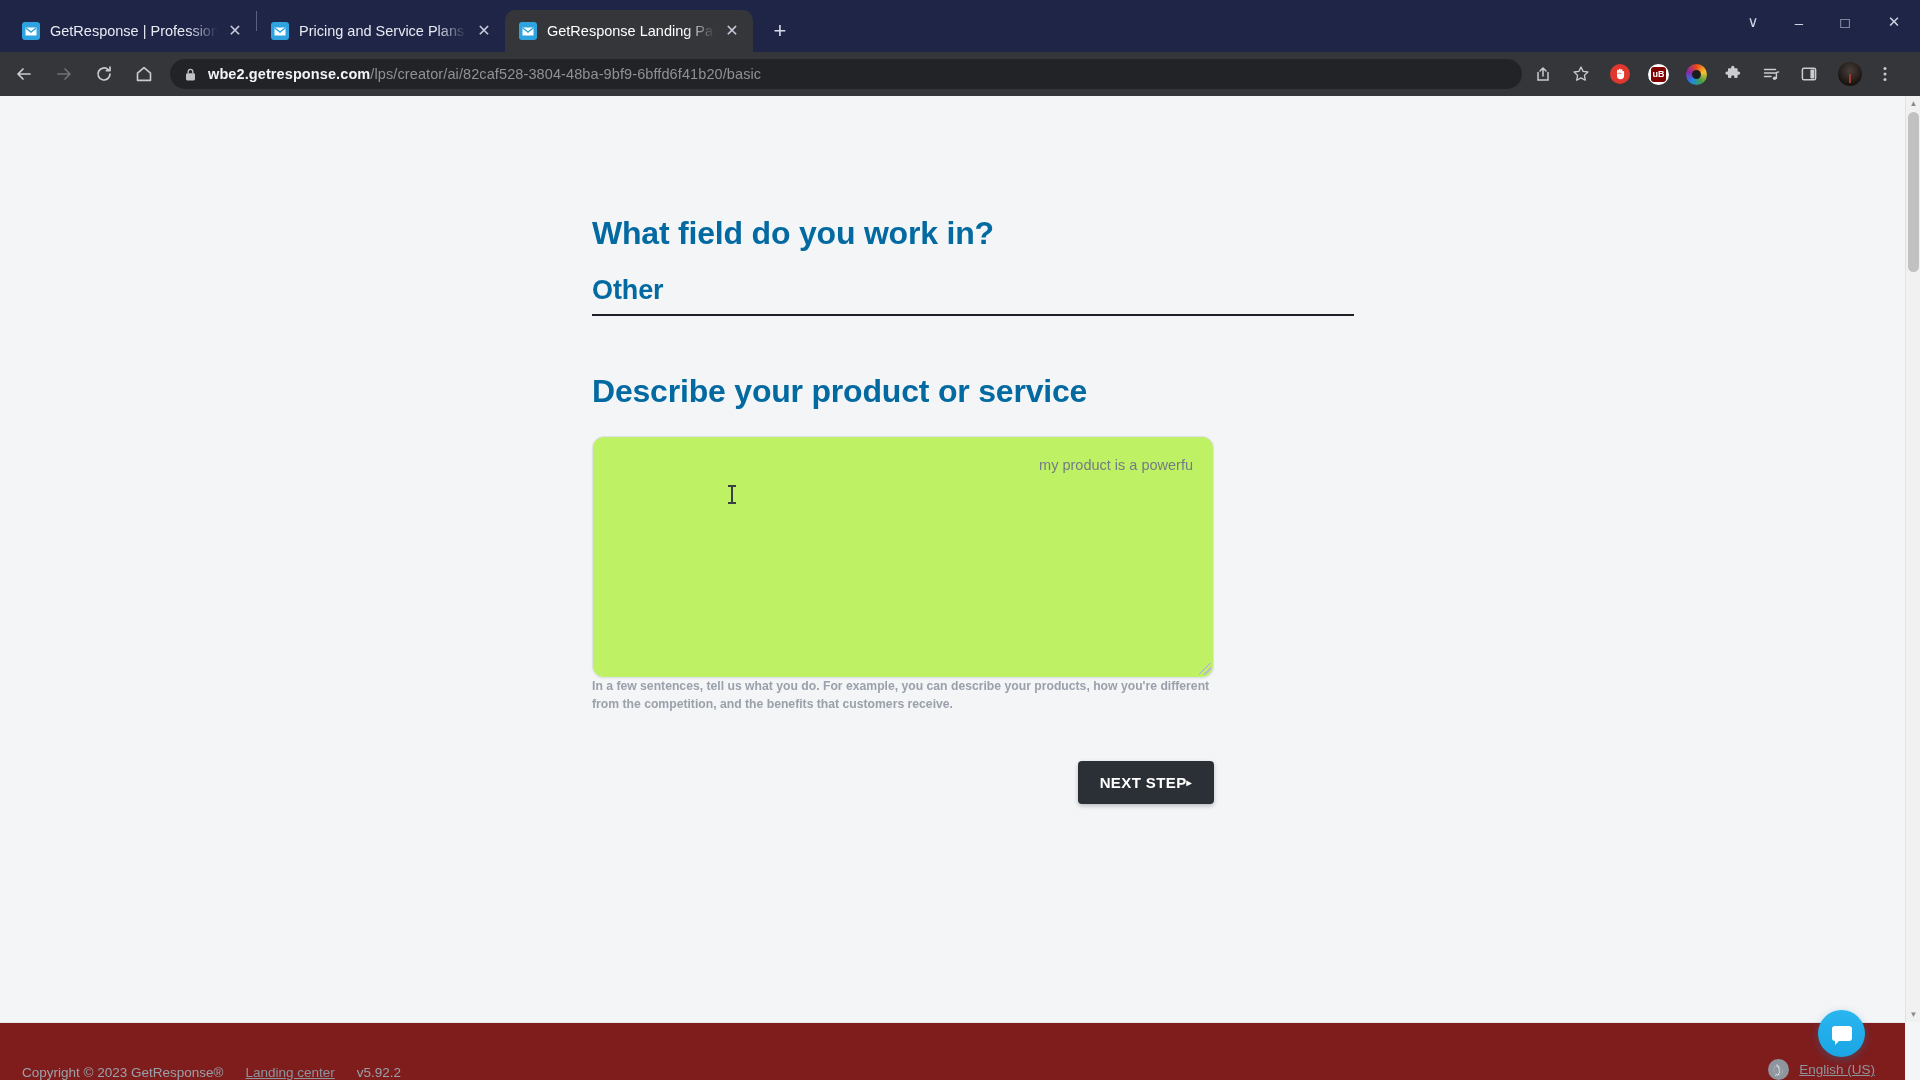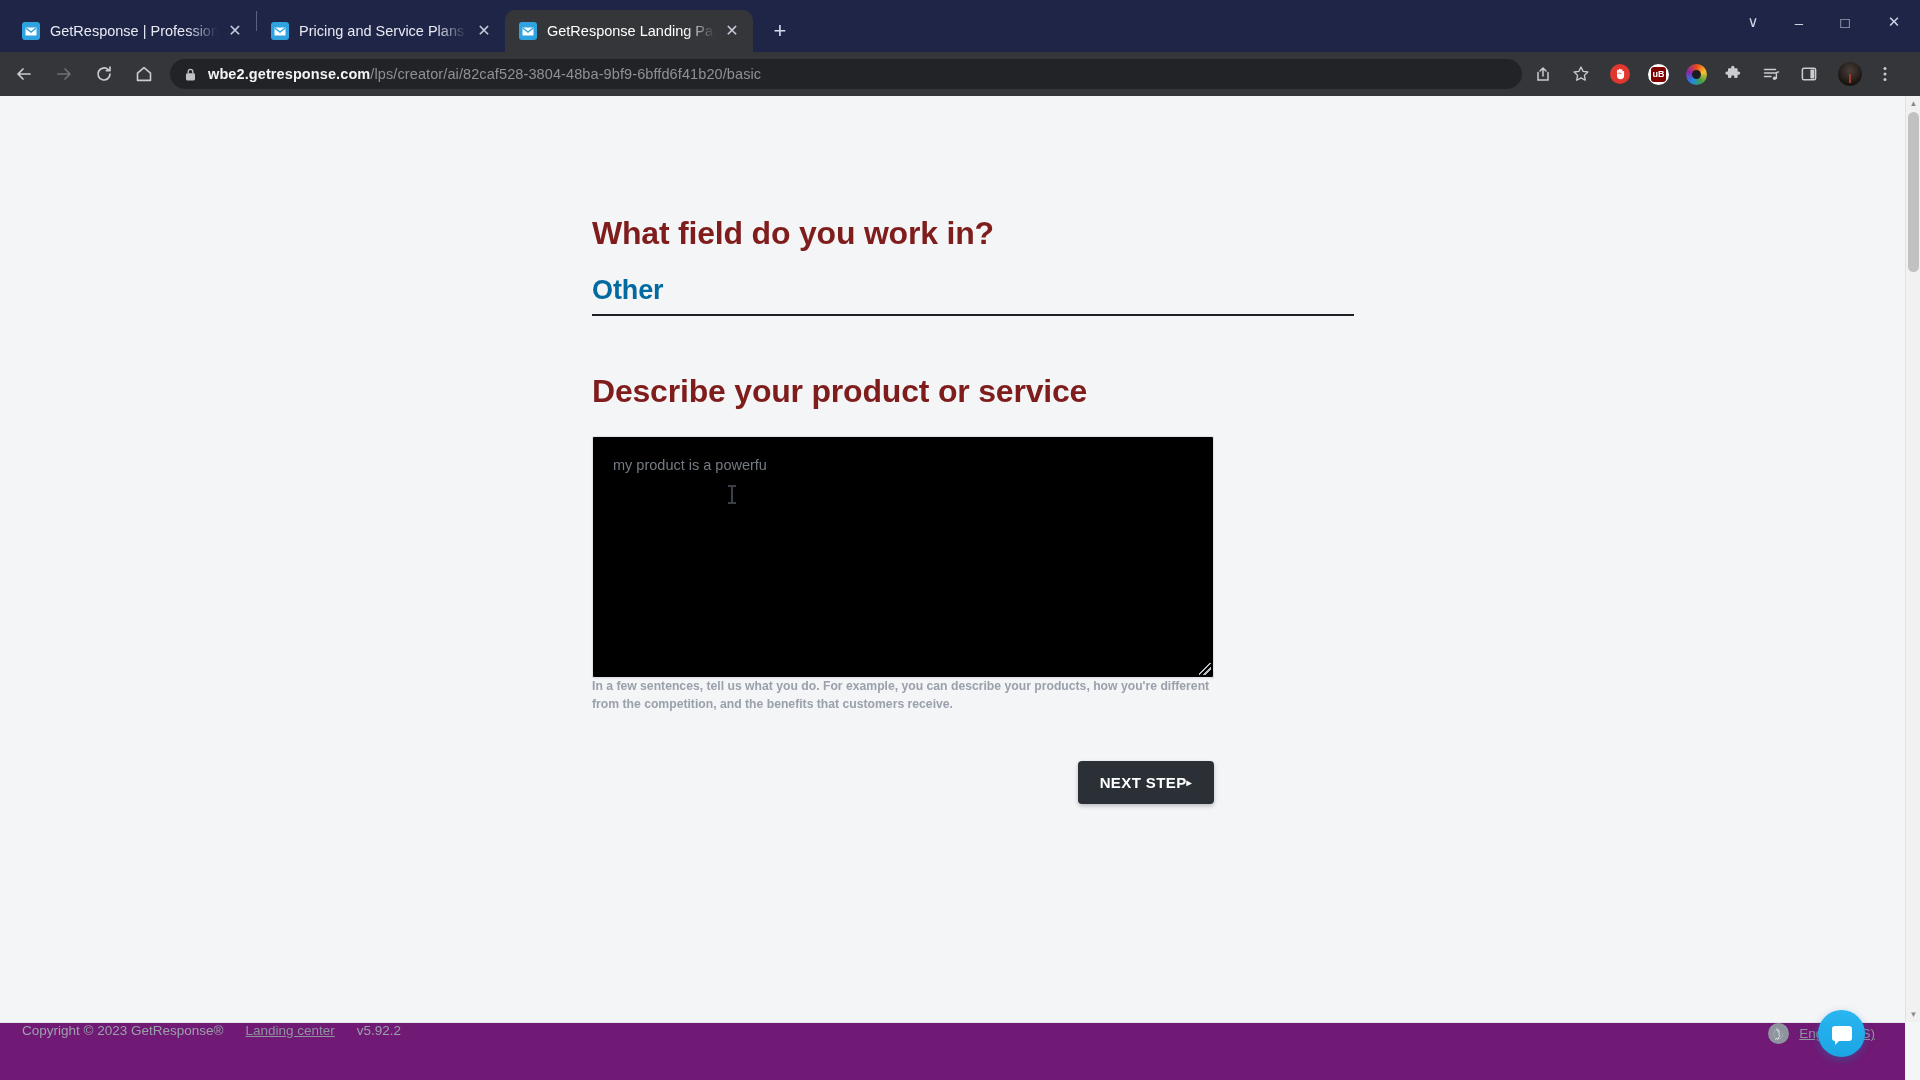--- a/index.html
+++ b/index.html
@@ -248,21 +248,21 @@
     width: 762px;
     margin: 0 auto;
     padding-top: 118px;
     padding-left: 0;
     transform: translateX(13px);
   }
 
   .q-heading {
     font-size: 32px;
     font-weight: bold;
-    color: #7f1d1d;
+    color: #0369a1;
     letter-spacing: -0.2px;
     line-height: 1.2;
   }
 
   .field-select {
     margin-top: 24px;
     border-bottom: 2px solid #1d2026;
     padding-bottom: 8px;
   }
   .field-value {
@@ -272,27 +272,28 @@
     line-height: 1.1;
     letter-spacing: -0.1px;
   }
 
   .q-heading-2 { margin-top: 56px; }
 
   .textarea-box {
     margin-top: 26px;
     width: 622px;
     height: 242px;
-    background: #000000;
+    background: #bef264;
     border: 1px solid #dfe2e6;
-    border-radius: 2px;
+    border-radius: 12px;
     box-shadow: 0 1px 2px rgba(20,24,34,0.05);
     position: relative;
     padding: 18px 20px;
     cursor: text;
+    text-align: right;
   }
   .textarea-text {
     font-size: 14.5px;
     color: #757b84;
     line-height: 1.45;
   }
   .resize-grip {
     position: absolute;
     right: 2px; bottom: 2px;
     width: 12px; height: 12px;
@@ -346,24 +347,24 @@
     align-items: center;
     gap: 0;
     cursor: pointer;
   }
   .next-btn .caret { font-size: 10px; line-height: 1; }
 
   
   .page-footer {
     flex: 0 0 58px;
     height: 58px;
-    background: #701a75;
+    background: #7f1d1d;
     border-top: 1px solid #e4e6ea;
     display: flex;
-    align-items: flex-start;
+    align-items: flex-end;
     padding: 0 30px 0 22px;
     position: relative;
     margin-right: 15px;
   }
   .footer-left {
     display: flex;
     align-items: center;
     gap: 22px;
     font-size: 13.5px;
     color: #9aa1ab;

